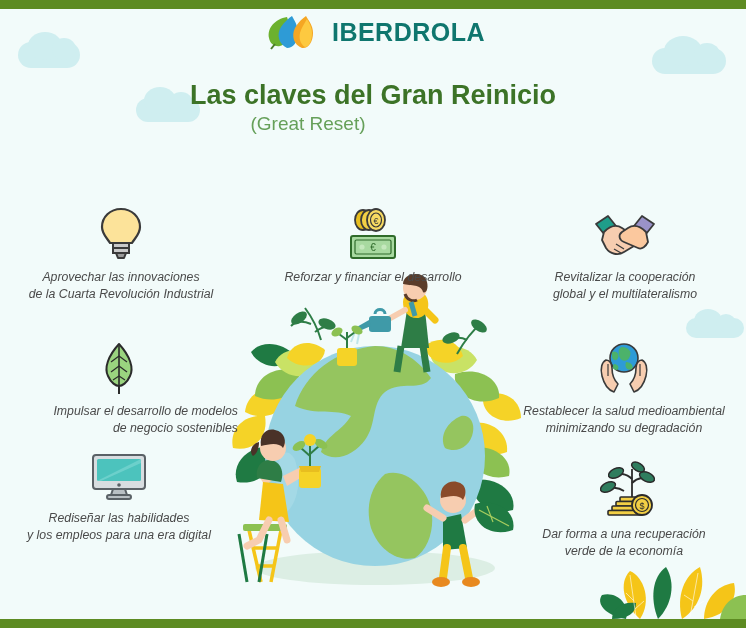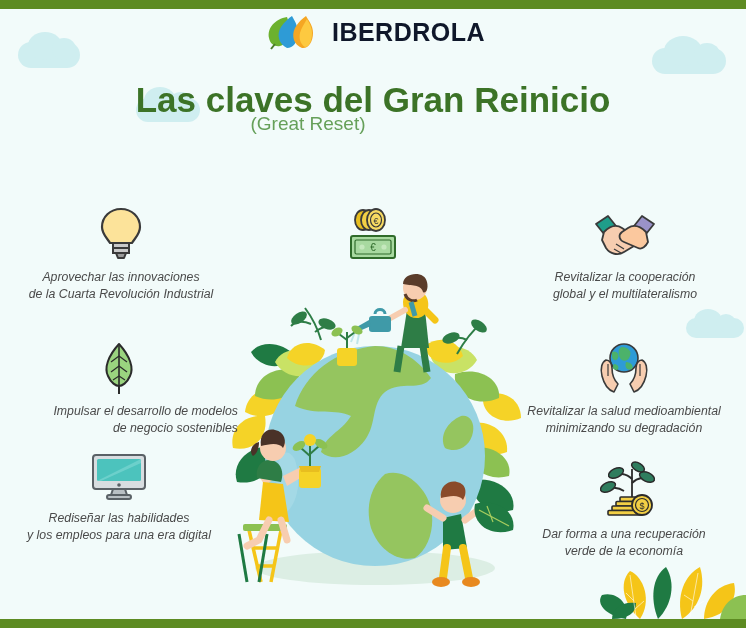--- a/index.html
+++ b/index.html
@@ -18,26 +18,26 @@
 
   
   .cloud { position: absolute; background: #cfeef0; border-radius: 50%; z-index: 1; }
   .cloud .lobe { position: absolute; background: #cfeef0; border-radius: 50%; }
 
   
   .logo-wrap {
     position: absolute; top: 14px; left: 0; width: 746px;
     display: flex; align-items: center; justify-content: center; gap: 9px; z-index: 20;
   }
-  .logo-text { color: #0f172a; font-size: 25px; font-weight: bold; letter-spacing: 0.5px; }
+  .logo-text { color: #0f766e; font-size: 25px; font-weight: bold; letter-spacing: 0.5px; }
 
   
   .title {
     position: absolute; top: 80px; left: 0; width: 746px; text-align: center;
-    font-size: 35px; font-weight: bold; color: #3c7327; z-index: 20;
+    font-size: 27px; font-weight: bold; color: #3c7327; z-index: 20;
   }
   .subtitle-paren {
     position: absolute; top: 113px; left: 0; width: 616px; text-align: center;
     font-size: 19px; color: #66a05a; z-index: 20;
   }
   .intro {
     position: absolute; top: 148px; left: 43px; width: 660px; text-align: center;
     font-size: 12.3px; line-height: 1.62; color: #4a4a4a; z-index: 20;
   }
 
@@ -283,21 +283,21 @@
         <ellipse cx="31" cy="14" rx="5.5" ry="7" fill="none" stroke="#3a3a3a" stroke-width="1.2"></ellipse>
         <text x="31" y="18" font-family="'Liberation Sans',sans-serif" font-size="9" fill="#3a3a3a" text-anchor="middle">€</text>
         <rect x="6" y="30" width="44" height="22" rx="2" fill="#a8d9a0" stroke="#2f6b2a" stroke-width="2"></rect>
         <rect x="10" y="34" width="36" height="14" rx="1.5" fill="none" stroke="#2f6b2a" stroke-width="1.2"></rect>
         <circle cx="17" cy="41" r="2.6" fill="#c5e8bd"></circle>
         <circle cx="39" cy="41" r="2.6" fill="#c5e8bd"></circle>
         <text x="28" y="45" font-family="'Liberation Sans',sans-serif" font-size="10" fill="#2f6b2a" text-anchor="middle">€</text>
       </svg>
     </div>
     <div class="caption">
-      <br>
+      <span>Reforzar y financiar el desarrollo</span><br>
     </div>
   </div>
 
   <div class="item pos-r1c3">
     <div class="icon-box">
       <svg width="62" height="46" viewBox="0 0 62 46">
         <path d="M2 10 L14 2 L22 12 L10 20 Z" fill="#1f9d8a" stroke="#3a3a3a" stroke-width="1.8" stroke-linejoin="round"></path>
         <path d="M60 10 L48 2 L40 12 L52 20 Z" fill="#9a92c9" stroke="#3a3a3a" stroke-width="1.8" stroke-linejoin="round"></path>
         <path d="M10 18 C16 12 22 10 28 14 L40 22 C44 25 44 30 40 32 L30 38 C24 42 16 40 12 34 L8 26 Z" fill="#f7cdb0" stroke="#3a3a3a" stroke-width="1.8" stroke-linejoin="round"></path>
         <path d="M52 18 C46 12 40 10 34 14 L28 18 C24 21 25 26 30 28 L44 34 C48 36 52 32 54 28 Z" fill="#fbc89e" stroke="#3a3a3a" stroke-width="1.8" stroke-linejoin="round"></path>
@@ -345,21 +345,21 @@
         <path d="M18 22 C22 22 24 26 21 28 C17 28 16 25 18 22 Z" fill="#4cb26a"></path>
         <path d="M10 18 C6 20 4 26 6 34 C8 42 12 48 18 50 L22 42 C18 38 16 32 16 26 C16 22 14 18 10 18 Z" fill="#f7cdb0" stroke="#3a3a3a" stroke-width="1.6" stroke-linejoin="round"></path>
         <path d="M46 18 C50 20 52 26 50 34 C48 42 44 48 38 50 L34 42 C38 38 40 32 40 26 C40 22 42 18 46 18 Z" fill="#f7cdb0" stroke="#3a3a3a" stroke-width="1.6" stroke-linejoin="round"></path>
         <g stroke="#3a3a3a" stroke-width="1.2" fill="none">
           <path d="M12 22 L12 34"></path>
             <path d="M44 22 L44 34"></path>
         </g>
       </svg>
     </div>
     <div class="caption">
-      <span>Revitalizar la salud medioambiental</span><br>
+      <span>Restablecer la salud medioambiental</span><br>
       <span>minimizando su degradación</span>
     </div>
   </div>
 
   <div class="item pos-r3c1">
     <div class="icon-box">
       <svg width="56" height="48" viewBox="0 0 56 48">
         <rect x="2" y="2" width="52" height="34" rx="3" fill="#d8dde0" stroke="#5a6166" stroke-width="2"></rect>
         <rect x="6" y="6" width="44" height="22" rx="1.5" fill="#4cc3bd"></rect>
         <path d="M6 28 L50 6 L50 10 L10 28 Z" fill="#7ad6d1" opacity="0.7"></path>

